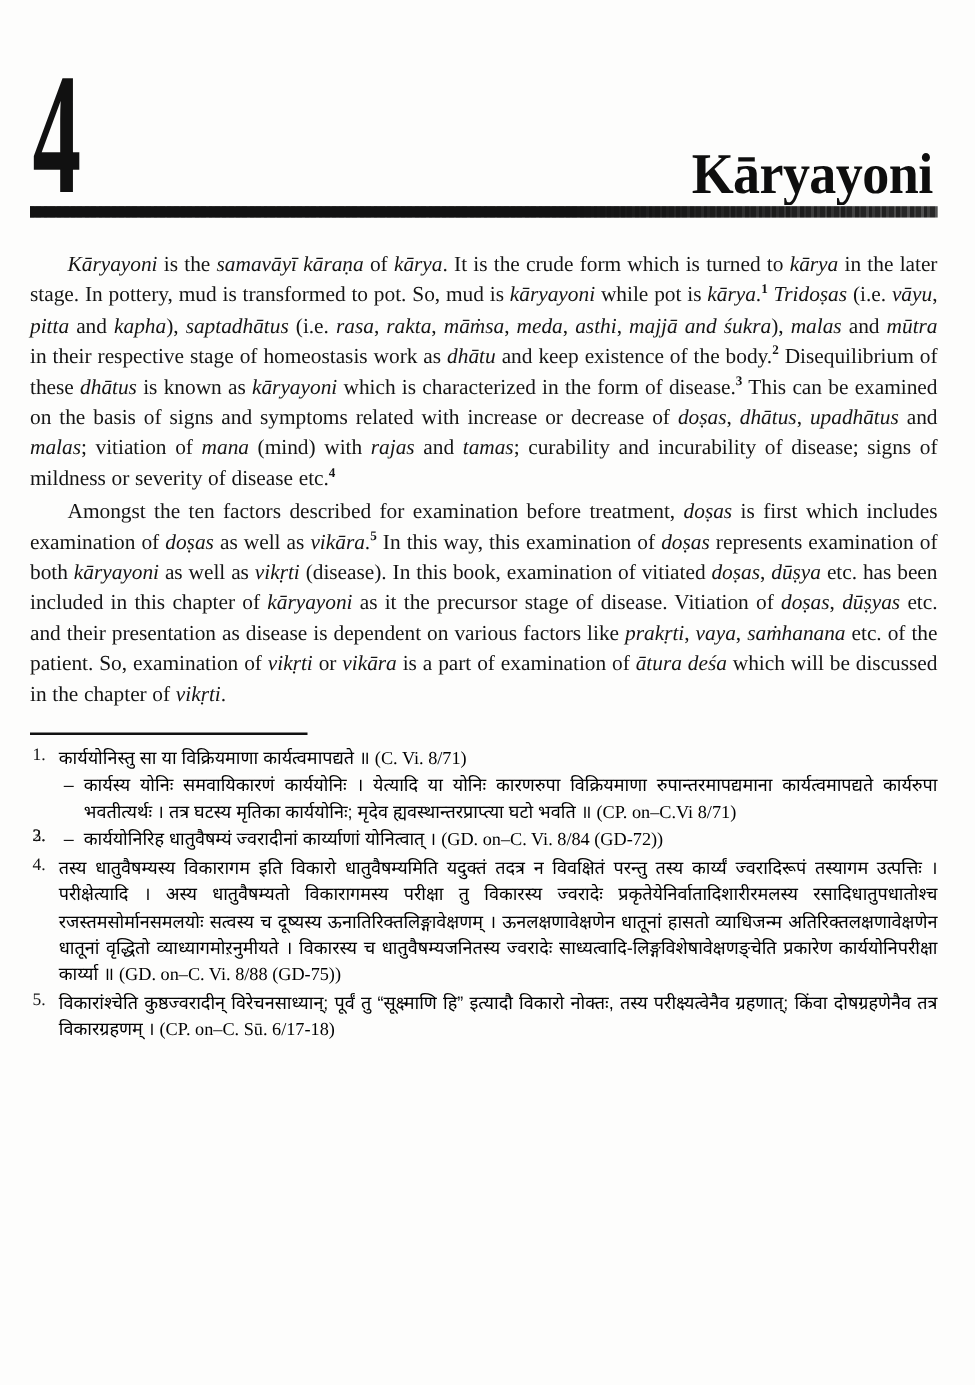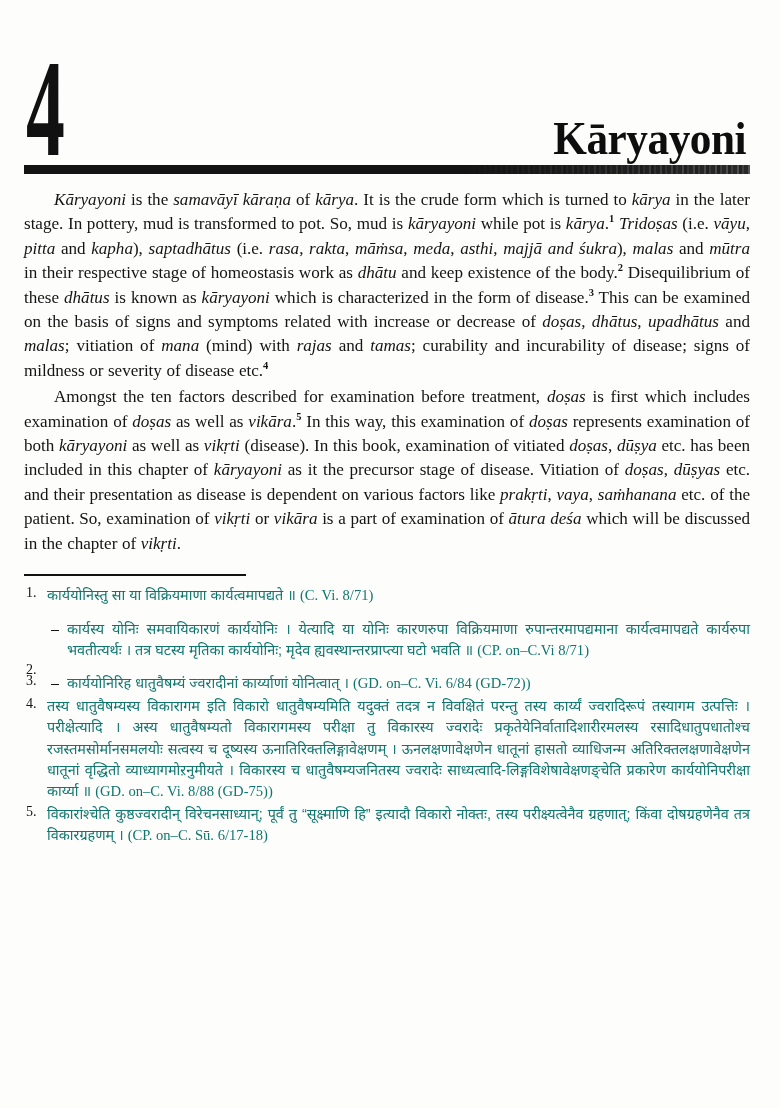--- a/index.html
+++ b/index.html
@@ -71,21 +71,21 @@
         #151515 0px, #151515 3px,
         #3d3d3d 3px, #3d3d3d 5px,
         #1d1d1d 5px, #1d1d1d 9px,
         #555 9px, #555 11px),
       linear-gradient(90deg, rgba(0,0,0,1) 60%, rgba(0,0,0,0.45) 88%, rgba(0,0,0,0.18) 100%);
     background-blend-mode: multiply;
   }
 
   
   .body-text {
-    margin-top: 14px;
+    margin-top: 26px;
   }
   .body-text p {
     margin: 0 0 2px 0;
     font-size: 17.1px;
     line-height: 24.4px;
     text-align: justify;
     text-justify: inter-word;
     letter-spacing: -0.02px;
     word-spacing: 0.3px;
   }
@@ -130,26 +130,26 @@
     font-size: 14px;
     font-family: "Liberation Serif", "DejaVu Serif", serif;
     color: #141414;
   }
   .fn-line {
     font-family: "Liberation Sans", "DejaVu Sans", sans-serif;
     font-size: 14.4px;
     line-height: 21.4px;
     text-align: justify;
     text-justify: inter-word;
-    color: #0f766e;
+    color: #000000;
   }
   .fn-sub {
     position: relative;
     padding-left: 20px;
-    margin-top: 12px;
+    margin-top: 0px;
   }
   .fn-sub::before {
     content: "\2013";
     position: absolute;
     left: 4px;
     top: 0;
     font-family: "Liberation Sans", "DejaVu Sans", sans-serif;
     font-size: 14.4px;
     color: #131313;
   }
@@ -181,21 +181,21 @@
   <div class="footnote-zone">
     <div class="footnote-rule"></div>
     <ol class="footnotes">
         <li>
           <div class="fn-line"><span>कार्ययोनिस्तु सा या विक्रियमाणा कार्यत्वमापद्यते ॥ </span><span class="src">(C. Vi. 8/71)</span></div>
           <div class="fn-line fn-sub"><span>कार्यस्य योनिः समवायिकारणं कार्ययोनिः । येत्यादि या योनिः कारणरुपा विक्रियमाणा रुपान्तरमापद्यमाना कार्यत्वमापद्यते कार्यरुपा भवतीत्यर्थः । तत्र घटस्य मृतिका कार्ययोनिः; मृदेव ह्यवस्थान्तरप्राप्त्या घटो भवति ॥ </span><span class="src">(CP. on–C.Vi 8/71)</span></div>
         </li>
         <li>
         </li>
         <li>
-          <div class="fn-line fn-sub"><span>कार्ययोनिरिह धातुवैषम्यं ज्वरादीनां कार्य्याणां योनित्वात् । </span><span class="src">(GD. on–C. Vi. 6/84 (GD-72))</span></div>
+          <div class="fn-line fn-sub"><span>कार्ययोनिरिह धातुवैषम्यं ज्वरादीनां कार्य्याणां योनित्वात् । </span><span class="src">(GD. on–C. Vi. 8/84 (GD-72))</span></div>
         </li>
         <li>
           <div class="fn-line"><span>तस्य धातुवैषम्यस्य विकारागम इति विकारो धातुवैषम्यमिति यदुक्तं तदत्र न विवक्षितं परन्तु तस्य कार्य्यं ज्वरादिरूपं तस्यागम उत्पत्तिः । परीक्षेत्यादि । अस्य धातुवैषम्यतो विकारागमस्य परीक्षा तु विकारस्य ज्वरादेः प्रकृतेयेनिर्वातादिशारीरमलस्य रसादिधातुपधातोश्च रजस्तमसोर्मानसमलयोः सत्वस्य च दूष्यस्य ऊनातिरिक्तलिङ्गावेक्षणम् । ऊनलक्षणावेक्षणेन धातूनां हासतो व्याधिजन्म अतिरिक्तलक्षणावेक्षणेन धातूनां वृद्धितो व्याध्यागमोऱनुमीयते । विकारस्य च धातुवैषम्यजनितस्य ज्वरादेः साध्यत्वादि-लिङ्गविशेषावेक्षणङ्चेति प्रकारेण कार्ययोनिपरीक्षा कार्य्या ॥ </span><span class="src">(GD. on–C. Vi. 8/88 (GD-75))</span></div>
         </li>
         <li>
           <div class="fn-line"><span>विकारांश्चेति कुष्ठज्वरादीन् विरेचनसाध्यान्; पूर्वं तु “सूक्ष्माणि हि” इत्यादौ विकारो नोक्तः, तस्य परीक्ष्यत्वेनैव ग्रहणात्; किंवा दोषग्रहणेनैव तत्र विकारग्रहणम् । </span><span class="src">(CP. on–C. Sū. 6/17-18)</span></div>
         </li>
       </ol>
   </div>
 

